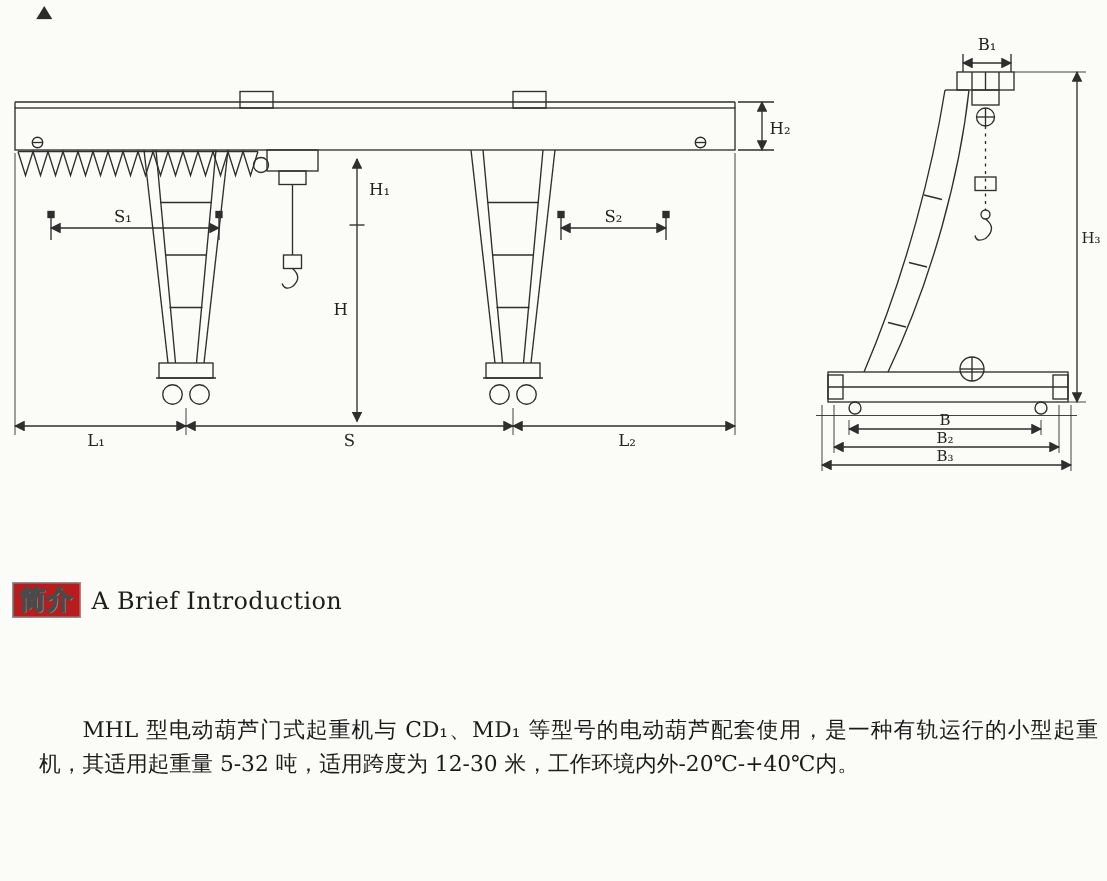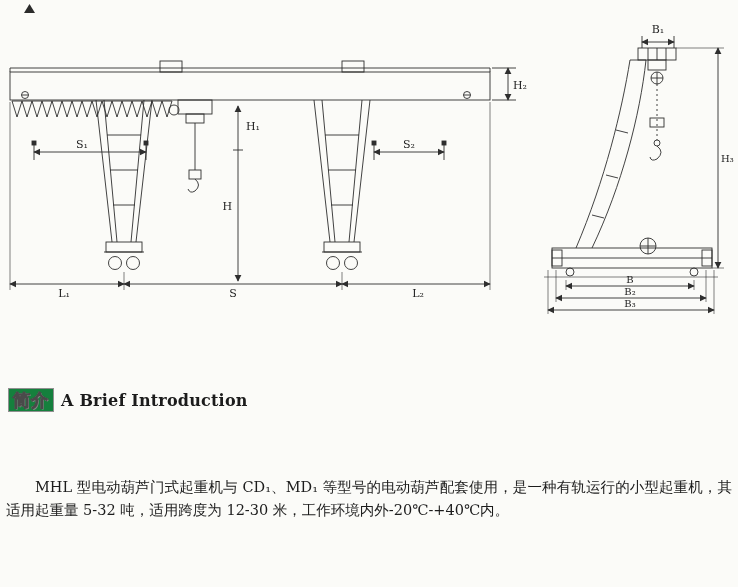--- a/index.html
+++ b/index.html
@@ -18,29 +18,29 @@
 
   .drawing { position:absolute; top:0; left:0; }
 
   .section-header { position:absolute; left:8px; top:388px; display:flex; align-items:center; gap:7px; }
   .section-icon {
     display:inline-block;
     font-family:"DejaVu Sans","Liberation Sans",sans-serif;
     font-weight:bold; font-size:17px; line-height:1.2; letter-spacing:1px;
     padding:1px 4px;
     border:1px solid #909090;
-    background:#15803d;
+    background:#b91c1c;
     color:#f6f4f0;
     -webkit-text-stroke:1px #4a4a4a;
     text-shadow:1px 1px 0 #8a8a8a;
   }
-  .section-title { font-size:16px; font-weight:bold; letter-spacing:0.2px; }
+  .section-title { font-size:16px; font-weight:normal; letter-spacing:0.2px; }
 
   .intro { position:absolute; left:6px; top:476px; width:726px; font-size:14.5px; line-height:22.5px; text-align:justify; }
-  .intro p { text-indent:2em; }
+  .intro p { text-indent:2em;margin-left:20px; }
 
   svg text {
     font-family:"DejaVu Serif","Liberation Serif",serif;
     font-size:11px; fill:#222; stroke:none;
   }
   svg text.small { font-size:10px; }
 </style>
 </head>
 <body>
 

